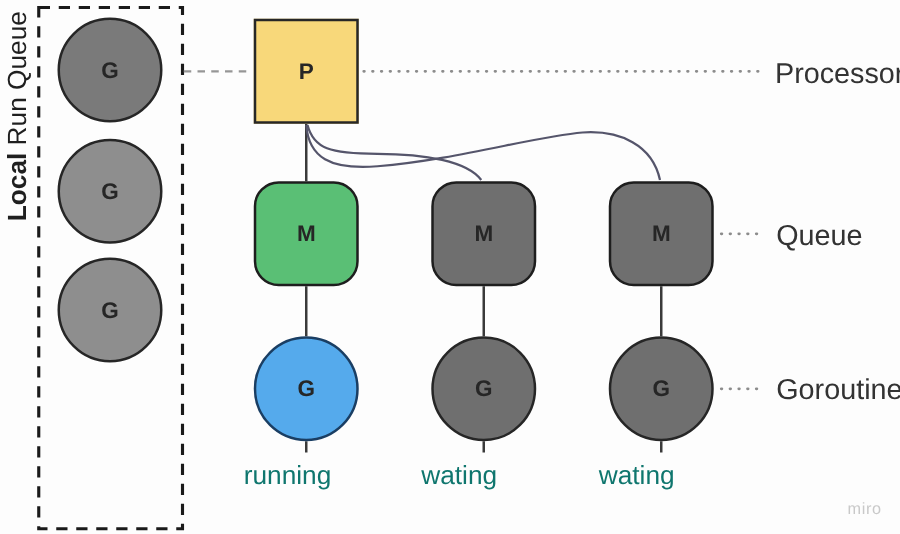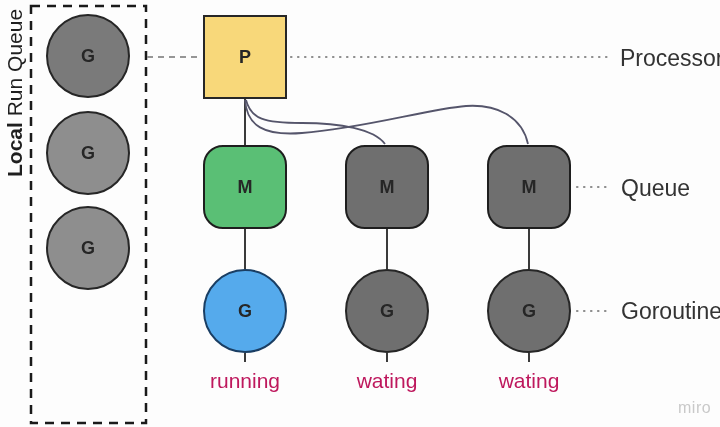--- a/index.html
+++ b/index.html
@@ -22,40 +22,40 @@
   .p-box{left:203px;top:15px;width:84px;height:84px;background:#f8d87a;border:2.5px solid #272727;}
   .m-box{top:145px;width:84px;height:84px;border-radius:20px;border:2px solid #1e1e1e;}
   .m-active{left:203px;background:#5abf75;}
   .m-idle-1{left:345px;background:#6f6f6f;}
   .m-idle-2{left:487px;background:#6f6f6f;}
   .g-row{top:269px;}
   .g-running{left:203px;background:#55aaec;border-color:#1a3e63;}
   .g-wait-1{left:345px;background:#6f6f6f;}
   .g-wait-2{left:487px;background:#6f6f6f;}
   .caption{
-    position:absolute;top:366px;width:100px;text-align:center;
-    font-size:21px;line-height:30px;color:#be185d;font-weight:400;
+    position:absolute;top:366px;width:100px;text-align:left;
+    font-size:21px;line-height:30px;color:#0f766e;font-weight:400;
   }
   .cap-1{left:195px;}
   .cap-2{left:337px;}
   .cap-3{left:479px;}
   .annotation{
     position:absolute;font-size:23px;line-height:26px;color:#333;white-space:nowrap;
   }
   .anno-processor{left:620px;top:45px;}
   .anno-thread{left:621px;top:175px;}
   .anno-goroutine{left:621px;top:298px;}
   .queue-title{
     position:absolute;left:2px;top:177px;width:174px;height:26px;
     transform:rotate(-90deg);transform-origin:0 0;
     font-size:21px;line-height:26px;color:#1f1f1f;white-space:nowrap;
   }
   .queue-title .bold{font-weight:700;}
   .watermark{
-    position:absolute;left:678px;top:399px;font-size:16px;color:#c9c9c9;
+    position:absolute;left:678px;top:399px;font-size:13px;color:#c9c9c9;
     letter-spacing:0.5px;
   }
 </style>
 </head>
 <body>
 
 <div id="stage">
 
   <svg class="wires" width="720" height="427" viewBox="0 0 720 427">
 

